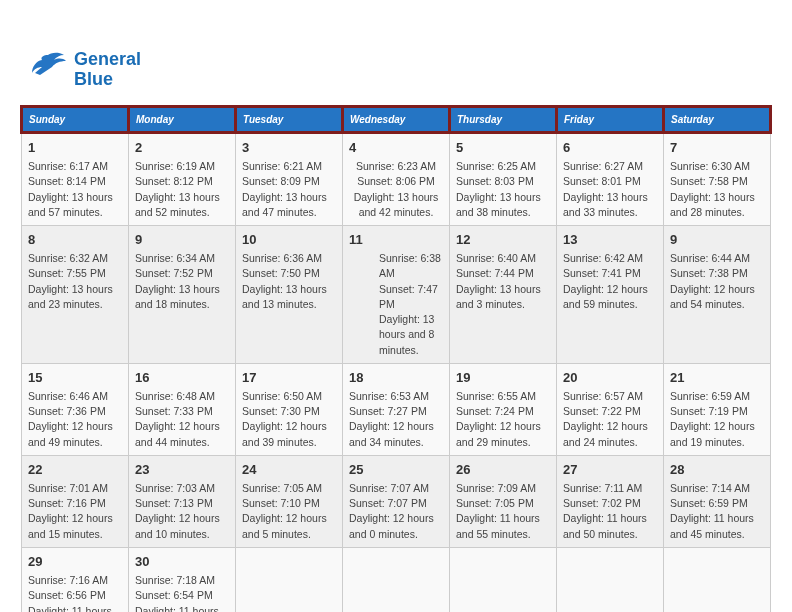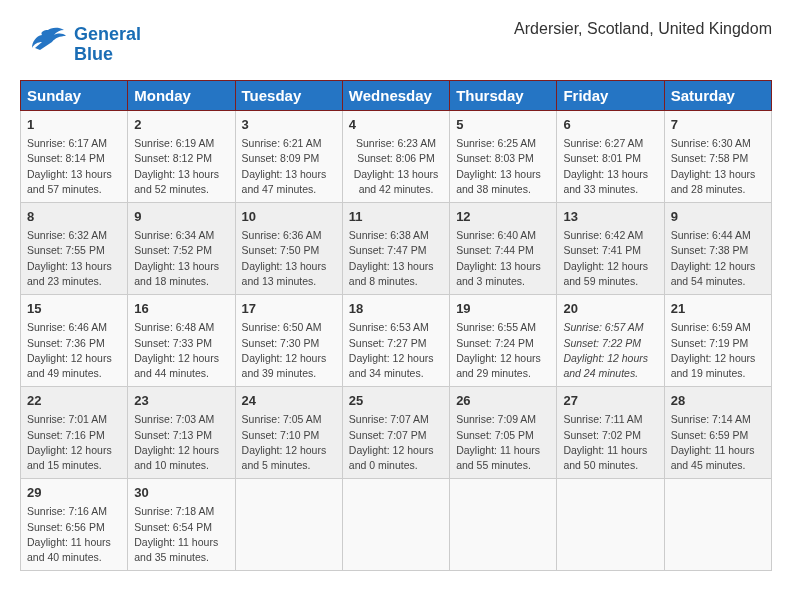--- a/index.html
+++ b/index.html
@@ -8,20 +8,21 @@
       background: #fff;
       width: 792px;
       min-height: 612px;
       padding: 20px;
     }
     .header {
       display: flex;
       justify-content: space-between;
       align-items: flex-start;
       margin-bottom: 10px;
+      margin-top: 25px;
     }
     .logo {
       display: flex;
       align-items: center;
       gap: 4px;
     }
     .logo-text {
       font-size: 18px;
       font-weight: bold;
       color: #333;
@@ -45,23 +46,24 @@
     table {
       width: 100%;
       border-collapse: collapse;
       font-size: 11px;
     }
     thead tr th {
       background-color: #2575c4;
       color: #fff;
       text-align: left;
       padding: 6px 6px;
-      font-size: 15px;
+      font-size: 10px;
       font-weight: bold;
-      border: 1px solid #7f1d1d;
+      border: 3px solid #7f1d1d;
+      font-style: italic;
     }
     tbody tr td {
       vertical-align: top;
       padding: 5px 6px;
       border: 1px solid #ccc;
       width: 107px;
       min-height: 70px;
       color: #333;
       line-height: 1.4;
     }
@@ -98,21 +100,20 @@
       </svg>
     </div>
     <div>
       <div class="logo-text">
         <span>General</span><br>
         <span>Blue</span>
       </div>
     </div>
   </div>
   <div class="title-block">
-    <div class="subtitle">Ardersier, Scotland, United Kingdom</div>
   </div>
 </div>
 
 <table>
   <thead>
     <tr>
     <th>Sunday</th>
         <th>Monday</th>
         <th>Tuesday</th>
         <th>Wednesday</th>
@@ -180,21 +181,21 @@
 Daylight: 13 hours and 18 minutes.</div>
         </td>
         <td>
           <span class="day-num">10</span>
           <div class="day-info" style="white-space: pre-line;">Sunrise: 6:36 AM
 Sunset: 7:50 PM
 Daylight: 13 hours and 13 minutes.</div>
         </td>
         <td>
           <span class="day-num">11</span>
-          <div class="day-info" style="white-space: pre-line;">Sunrise: 6:38 AM
+          <div class="day-info" style="white-space: pre-line; margin-left: 30px;">Sunrise: 6:38 AM
 Sunset: 7:47 PM
 Daylight: 13 hours and 8 minutes.</div>
         </td>
         <td>
           <span class="day-num">12</span>
           <div class="day-info" style="white-space: pre-line;">Sunrise: 6:40 AM
 Sunset: 7:44 PM
 Daylight: 13 hours and 3 minutes.</div>
         </td>
         <td>
@@ -236,21 +237,21 @@
 Daylight: 12 hours and 34 minutes.</div>
         </td>
         <td>
           <span class="day-num">19</span>
           <div class="day-info" style="white-space: pre-line;">Sunrise: 6:55 AM
 Sunset: 7:24 PM
 Daylight: 12 hours and 29 minutes.</div>
         </td>
         <td>
           <span class="day-num">20</span>
-          <div class="day-info" style="white-space: pre-line; font-style: italic;">Sunrise: 6:57 AM
+          <div class="day-info" style="white-space: pre-line;">Sunrise: 6:57 AM
 Sunset: 7:22 PM
 Daylight: 12 hours and 24 minutes.</div>
         </td>
         <td>
           <span class="day-num">21</span>
           <div class="day-info" style="white-space: pre-line;">Sunrise: 6:59 AM
 Sunset: 7:19 PM
 Daylight: 12 hours and 19 minutes.</div>
         </td>
       </tr>

